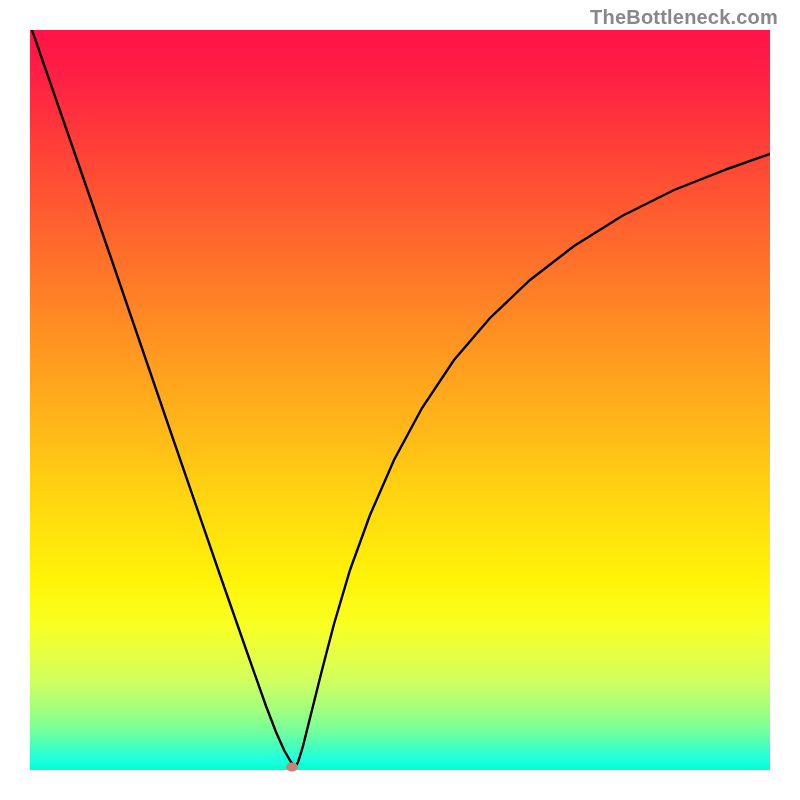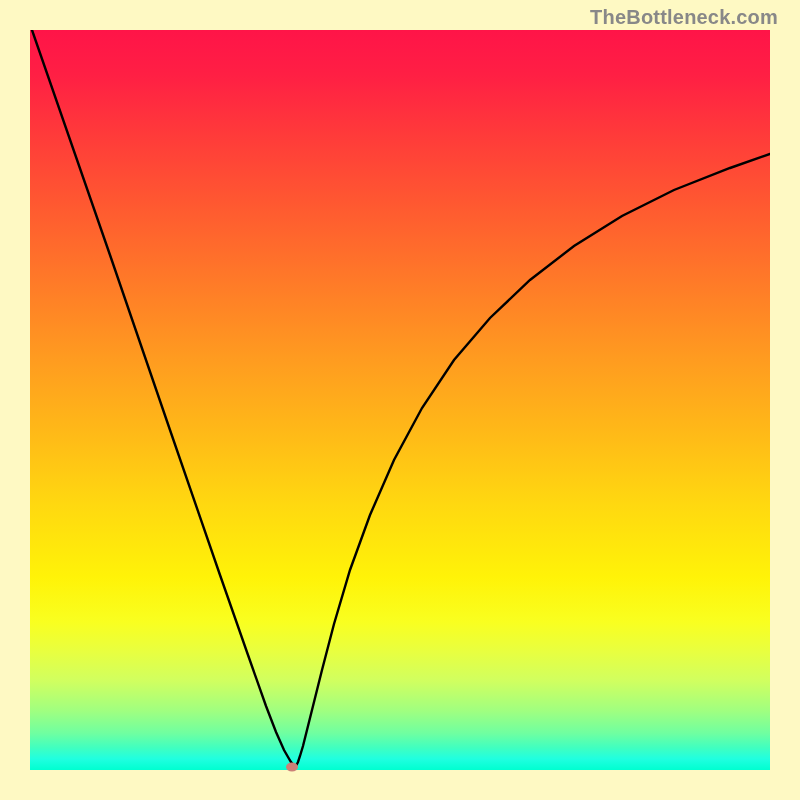--- a/index.html
+++ b/index.html
@@ -8,21 +8,21 @@
     width: 800px;
     height: 800px;
     overflow: hidden;
     background: #000;
     font-family: Arial, Helvetica, sans-serif;
   }
   .frame {
     position: relative;
     width: 800px;
     height: 800px;
-    background: #fef9c3;
+    background: #ffffff;
   }
   .plot {
     position: absolute;
     left: 30px;
     top: 30px;
     width: 740px;
     height: 740px;
     background: linear-gradient(
       to bottom,
       #ff1448 0%,

